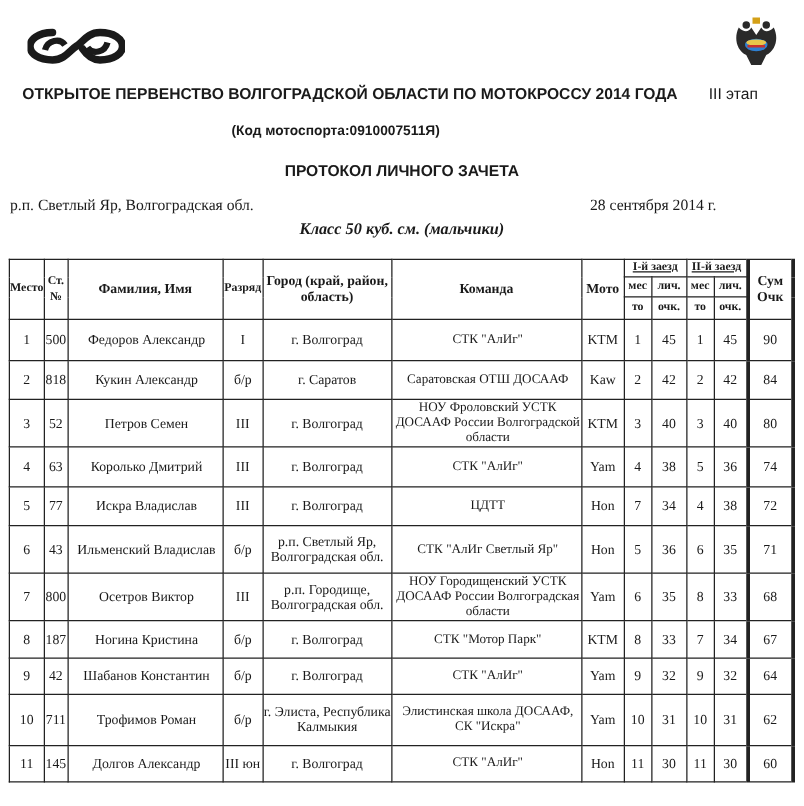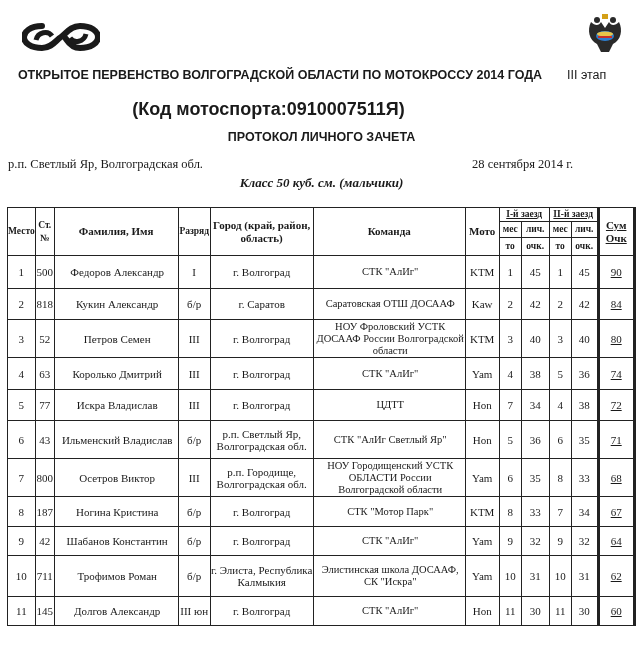--- a/index.html
+++ b/index.html
@@ -4,31 +4,31 @@
 <style>
   html, body { margin:0; padding:0; background:#ffffff; }
   body { width:643px; height:645px; position:relative; overflow:hidden; color:#1a1a1a; }
   .logo { position:absolute; left:22px; top:22px; width:78px; height:30px; }
   .org { position:absolute; left:110px; top:22px; font-family:"Liberation Sans", sans-serif; line-height:14px; }
   .org .l1 { font-weight:bold; font-size:17px; letter-spacing:0.2px; }
   .org .l2 { font-size:13px; letter-spacing:0.2px; }
   .emblem { position:absolute; left:585px; top:12px; width:40px; height:44px; }
   .title { position:absolute; left:0; width:560px; text-align:center; top:68px; font-family:"Liberation Sans", sans-serif; font-weight:bold; font-size:12.5px; }
   .stage { position:absolute; left:567px; top:68px; font-family:"Liberation Sans", sans-serif; font-size:12.5px; }
-  .code { position:absolute; left:0; width:537px; text-align:center; top:99px; font-family:"Liberation Sans", sans-serif; font-weight:bold; font-size:18px; }
+  .code { position:absolute; left:0; width:537px; text-align:center; top:99px; font-family:"Liberation Sans", sans-serif; font-weight:bold; font-size:11px; }
   .protocol { position:absolute; left:0; width:643px; text-align:center; top:130px; font-family:"Liberation Sans", sans-serif; font-weight:bold; font-size:12.5px; }
   .place { position:absolute; left:8px; top:157px; font-family:"Liberation Serif", serif; font-size:12.5px; }
   .date { position:absolute; left:424px; top:157px; font-family:"Liberation Serif", serif; font-size:12.5px;margin-left:48px; }
   .cls { position:absolute; left:0; width:643px; text-align:center; top:175px; font-family:"Liberation Serif", serif; font-weight:bold; font-style:italic; font-size:13px; }
 
   table.res { position:absolute; left:7px; top:207px; border-collapse:collapse; font-family:"Liberation Serif", serif; font-size:11px; }
   table.res td, table.res th { border:1.5px solid #222; padding:0; text-align:center; vertical-align:middle; }
   table.res th { font-weight:bold; font-size:11px; line-height:13px; }
   .l { text-align:right; padding-left:2px !important; }
-  .sum { border-left:3px solid #222 !important; border-right:3px solid #222 !important;text-decoration:underline; }
+  .sum { border-left:3px solid #222 !important; border-right:3px solid #222 !important; }
   .sm { font-size:9.5px !important; line-height:11px; }
   .u { text-decoration:underline; font-size:9.5px !important; }
   .team { font-size:10.5px; line-height:12px; }
 </style>
 </head>
 <body>
 
 <svg class="logo" viewBox="0 0 78 30">
   <path d="M20 4 C8 4 2 10 2 15 C2 21 9 26 20 26 C30 26 34 18 39 15 C44 12 48 4 58 4 C69 4 76 9 76 15 C76 21 69 26 58 26 C50 26 46 20 44 17" fill="none" stroke="#1a1a1a" stroke-width="6" stroke-linecap="round"></path>
   <path d="M14 18 C16 10 26 8 30 14" fill="none" stroke="#1a1a1a" stroke-width="5"></path>
@@ -180,21 +180,21 @@
         <td>6</td>
         <td>35</td>
         <td class="sum">71</td>
       </tr>
       <tr style="height: 38px;">
         <td>7</td>
         <td>800</td>
         <td class="l">Осетров Виктор</td>
         <td>III</td>
         <td>р.п. Городище, Волгоградская обл.</td>
-        <td class="l team">НОУ Городищенский УСТК ОБЛАСТИ России Волгоградской области</td>
+        <td class="l team">НОУ Городищенский УСТК ДОСААФ России Волгоградская области</td>
         <td>Yam</td>
         <td>6</td>
         <td>35</td>
         <td>8</td>
         <td>33</td>
         <td class="sum">68</td>
       </tr>
       <tr style="height: 30px;">
         <td>8</td>
         <td>187</td>

